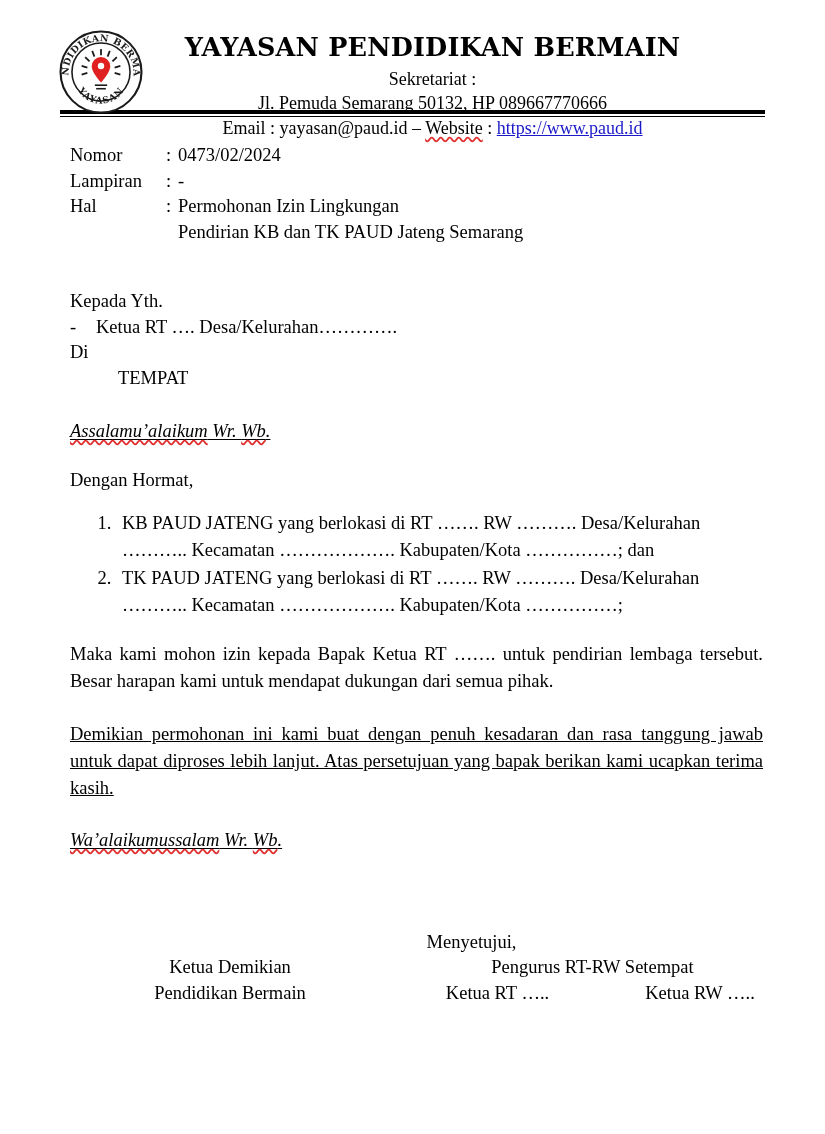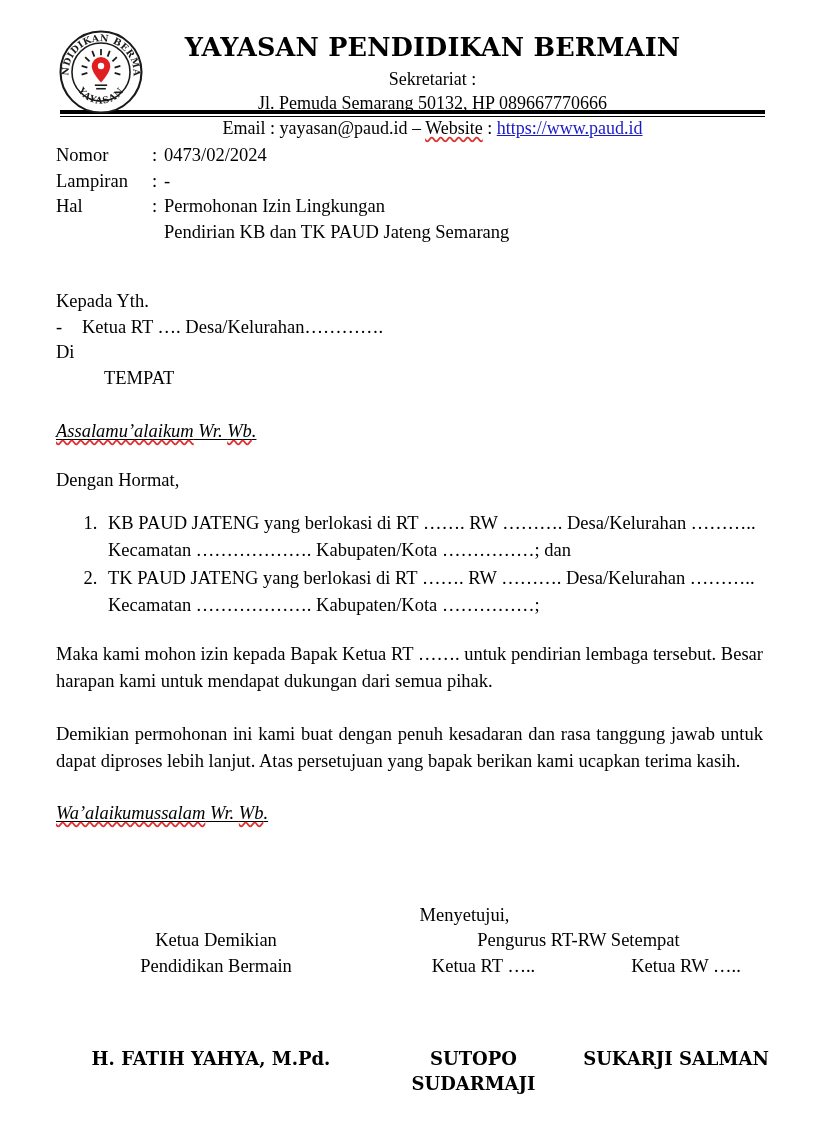--- a/index.html
+++ b/index.html
@@ -71,21 +71,21 @@
     background: #000;
   }
   .rule-thin {
     margin: 2px 60px 0 60px;
     height: 1px;
     background: #000;
   }
 
   
   .letter-body {
-    padding: 0 62px 0 56px;
+    padding: 0 62px 0 70px;
     font-size: 18.5px;
     line-height: 1.0;
   }
 
   .ref-block {
     margin-top: 26px;
   }
   .ref-row {
     display: flex;
     line-height: 1.38;
@@ -268,41 +268,36 @@
     <div class="para para-nojust" style="margin-top:22px;">Dengan Hormat,</div>
 
 
     <ol class="items">
       <li>KB PAUD JATENG yang berlokasi di RT ……. RW ………. Desa/Kelurahan ……….. Kecamatan ………………. Kabupaten/Kota ……………; dan</li>
       <li>TK PAUD JATENG yang berlokasi di RT ……. RW ………. Desa/Kelurahan ……….. Kecamatan ………………. Kabupaten/Kota ……………;</li>
     </ol>
 
     <div class="para">Maka kami mohon izin kepada Bapak Ketua RT ……. untuk pendirian lembaga tersebut. Besar harapan kami untuk mendapat dukungan dari semua pihak.</div>
 
-    <div class="para" style="margin-top:26px;">Demikian permohonan ini kami buat dengan penuh kesadaran dan rasa tanggung jawab untuk dapat diproses lebih lanjut. Atas persetujuan yang bapak berikan kami ucapkan terima kasih.</div>
+    <div class="para" style="margin-top:26px;text-decoration:underline;">Demikian permohonan ini kami buat dengan penuh kesadaran dan rasa tanggung jawab untuk dapat diproses lebih lanjut. Atas persetujuan yang bapak berikan kami ucapkan terima kasih.</div>
 
     <div class="salam" style="margin-top:26px;">
       <u><span class="sp-err">Wa’alaikumussalam</span><span> Wr. </span><span class="sp-err">Wb</span><span>.</span></u>
     </div>
 
     <div class="sign-area">
       <div class="sign-approve">Menyetujui,</div>
 
       <div class="sign-cols">
         <div class="sign-col col-left">Ketua Demikian</div>
         <div class="sign-col col-mid" style="flex:0 0 405px;">Pengurus RT-RW Setempat</div>
       </div>
 
       <div class="sign-cols">
         <div class="sign-col col-left">Pendidikan Bermain</div>
         <div class="sign-col col-mid">Ketua RT …..</div>
         <div class="sign-col col-right">Ketua RW …..</div>
       </div>
 
-      <div class="sign-names">
-        <div class="name-left">H. FATIH YAHYA, M.Pd.</div>
-        <div class="name-mid">SUTOPO SUDARMAJI</div>
-        <div class="name-right">SUKARJI SALMAN</div>
-      </div>
     </div>
 
   </div>
 </div>
 
 </body></html>

